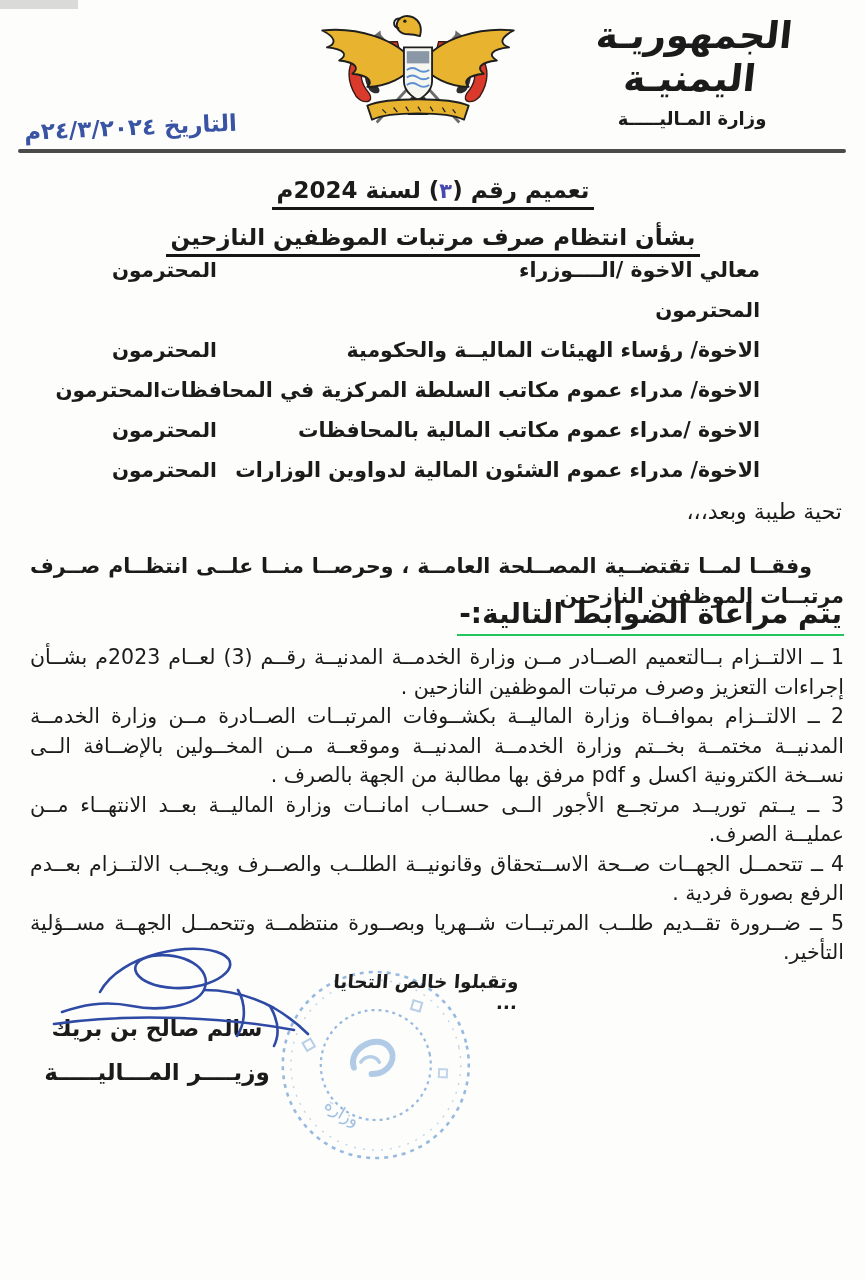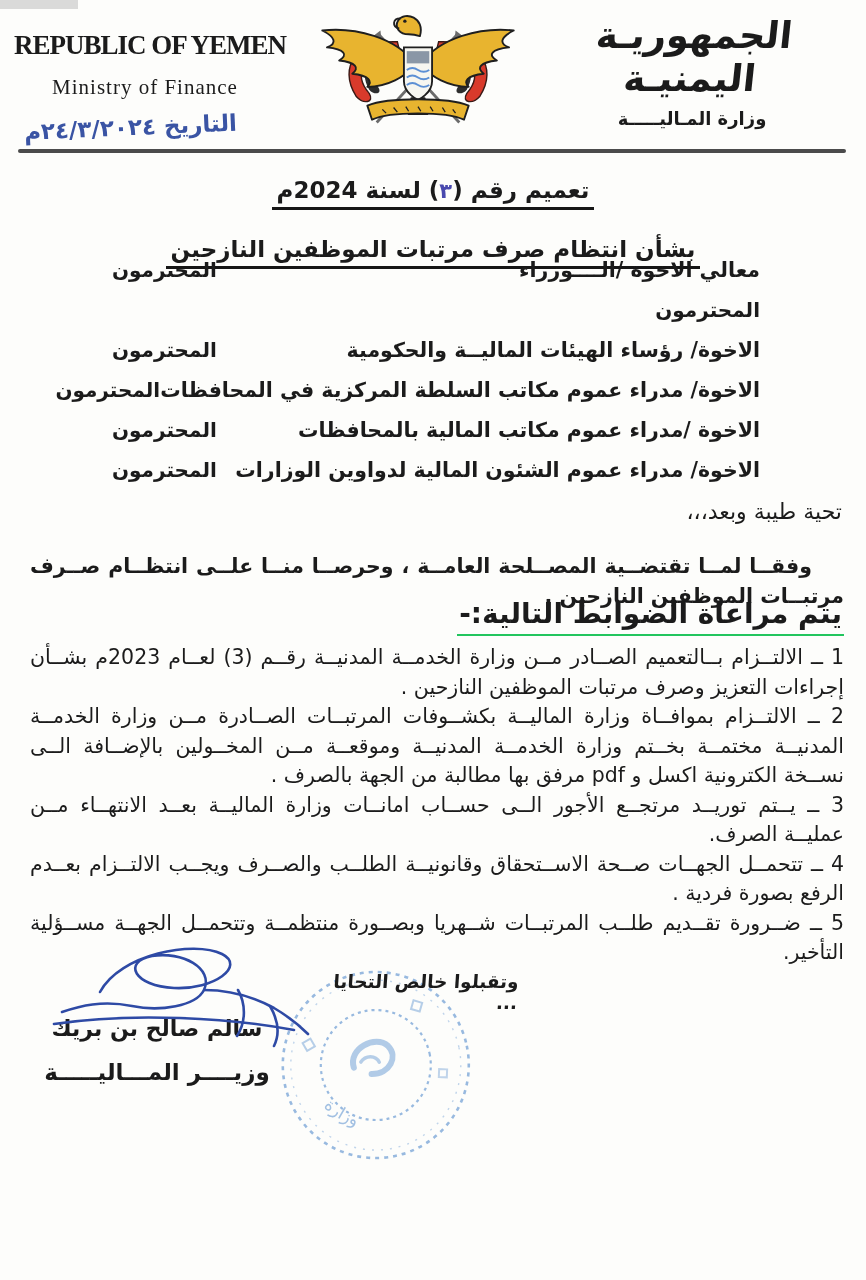--- a/index.html
+++ b/index.html
@@ -20,21 +20,21 @@
   .date-line{
     position:absolute; left:24px; top:113px; width:270px; direction:rtl; text-align:left;
     color:#3a54a4; font-size:23px; font-weight:700; transform:rotate(-2.5deg);
   }
   .rule{position:absolute; left:18px; top:149px; width:828px; height:4px; background:#4b4b4b; border-radius:2px;}
   .smudge-tl{position:absolute; left:0; top:0; width:78px; height:9px; background:#bdbdbd; opacity:.55;}
   
   .title-block{position:absolute; left:0; top:177px; width:100%; text-align:center; direction:rtl;}
   .title-line{display:inline-block; font-size:23px; font-weight:700; border-bottom:3px solid #161616; padding:0 5px 4px;}
   .title-line .circ-num{color:#4949ae; font-size:21px;}
-  .title-sub{margin-top:26px;}
+  .title-sub{margin-top:14px;}
   
   .addr{position:absolute; left:112px; top:258px; width:648px; direction:rtl;}
   .addr-row{display:flex; justify-content:space-between; align-items:baseline; margin-bottom:13px; height:27px;}
   .addr-title{font-size:20.5px; font-weight:700; white-space:nowrap;}
   .addr-hon{font-size:20px; font-weight:700;}
   
   .greeting{position:absolute; right:24px; top:499px; direction:rtl; font-size:22px; font-weight:400;}
   .intro{
     position:absolute; left:30px; right:22px; top:530px; direction:rtl;
     text-align:justify; text-justify:inter-word; font-size:20.5px; font-weight:700; line-height:30px;
@@ -56,24 +56,20 @@
   .sig-title{position:absolute; left:44px; top:1059px; width:226px; text-align:center; direction:rtl; font-size:23px; font-weight:800; z-index:3;}
   .stamp-svg{position:absolute; left:266px; top:963px; width:220px; height:210px; z-index:1;}
 </style>
 </head>
 <body>
 
 <div class="page">
 
   <div class="smudge-tl"></div>
 
-  <div class="hdr-en en-serif">
-    <div class="l1">REPUBLIC OF YEMEN</div>
-    <div class="l2">Ministry of Finance</div>
-  </div>
 
   <svg class="emblem" viewBox="0 0 220 130">
 
     <path d="M66,122 L152,28" stroke="#6b6b6b" stroke-width="3" fill="none"></path>
     <path d="M154,122 L68,28" stroke="#6b6b6b" stroke-width="3" fill="none"></path>
     <polygon points="150,24 158,30 149,34" fill="#6b6b6b"></polygon>
     <polygon points="70,24 62,30 71,34" fill="#6b6b6b"></polygon>
 
     <g>
       <path d="M88,36 C46,34 24,62 44,94 C52,103 64,101 58,91 C40,70 52,48 90,44 Z" fill="#d93a2b" stroke="#3a1a16" stroke-width="1.5"></path>

